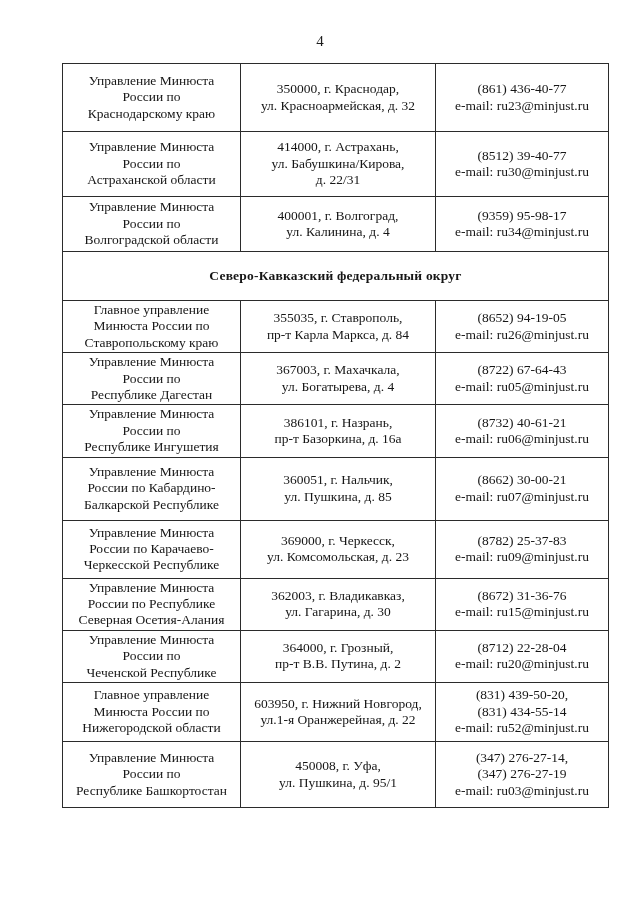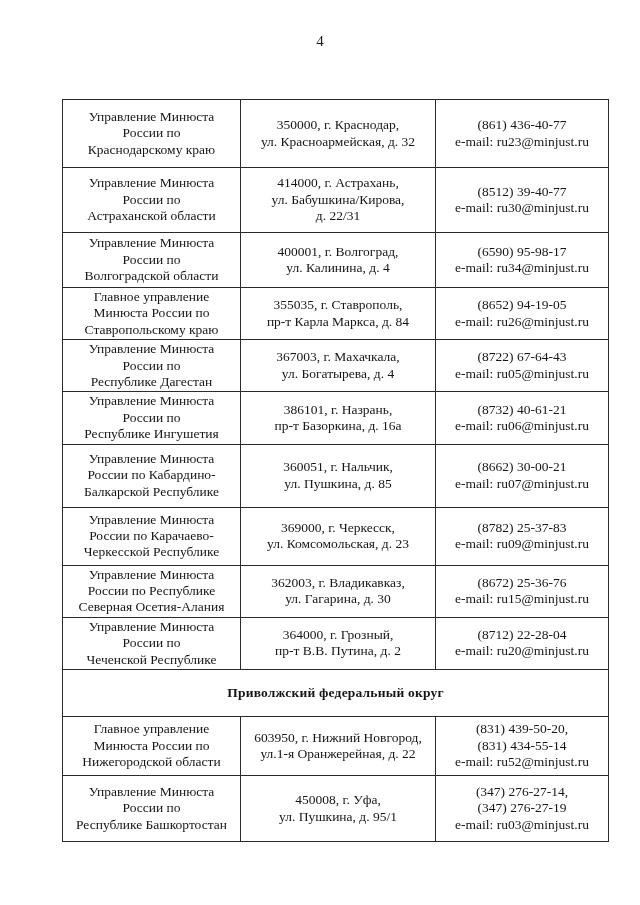--- a/index.html
+++ b/index.html
@@ -24,21 +24,20 @@
     font-size: 15px;
     color: #1c1c1c;
   }
   table.offices {
     position: absolute;
     top: 63px;
     left: 62px;
     width: 546px;
     border-collapse: collapse;
     table-layout: fixed;
-    margin-top: 36px;
   }
   table.offices td {
     border: 1.4px solid #2b2b2b;
     text-align: center;
     vertical-align: middle;
     font-size: 13.5px;
     line-height: 16.4px;
     white-space: pre-line;
     padding: 1px 3px;
     overflow: hidden;
@@ -82,22 +81,25 @@
 д. 22/31</td>
         <td>(8512) 39-40-77
 e-mail: ru30@minjust.ru</td>
       </tr>
       <tr style="height:55px">
         <td>Управление Минюста
 России по
 Волгоградской области</td>
         <td>400001, г. Волгоград,
 ул. Калинина, д. 4</td>
-        <td>(6590) 95-98-17
+        <td>(9359) 95-98-17
 e-mail: ru34@minjust.ru</td>
+      </tr>
+      <tr style="height:49px">
+        <td class="section" colspan="3">Северо-Кавказский федеральный округ</td>
       </tr>
       <tr style="height:48px">
         <td>Главное управление
 Минюста России по
 Ставропольскому краю</td>
         <td>355035, г. Ставрополь,
 пр-т Карла Маркса, д. 84</td>
         <td>(8652) 94-19-05
 e-mail: ru26@minjust.ru</td>
       </tr>
@@ -136,34 +138,31 @@
 ул. Комсомольская, д. 23</td>
         <td>(8782) 25-37-83
 e-mail: ru09@minjust.ru</td>
       </tr>
       <tr style="height:49px">
         <td>Управление Минюста
 России по Республике
 Северная Осетия-Алания</td>
         <td>362003, г. Владикавказ,
 ул. Гагарина, д. 30</td>
-        <td>(8672) 25-36-76
+        <td>(8672) 31-36-76
 e-mail: ru15@minjust.ru</td>
       </tr>
       <tr style="height:47px">
         <td>Управление Минюста
 России по
 Чеченской Республике</td>
         <td>364000, г. Грозный,
 пр-т В.В. Путина, д. 2</td>
         <td>(8712) 22-28-04
 e-mail: ru20@minjust.ru</td>
-      </tr>
-      <tr style="height:47px">
-        <td class="section" colspan="3">Приволжский федеральный округ</td>
       </tr>
       <tr style="height:59px">
         <td>Главное управление
 Минюста России по
 Нижегородской области</td>
         <td>603950, г. Нижний Новгород,
 ул.1-я Оранжерейная, д. 22</td>
         <td>(831) 439-50-20,
 (831) 434-55-14
 e-mail: ru52@minjust.ru</td>

